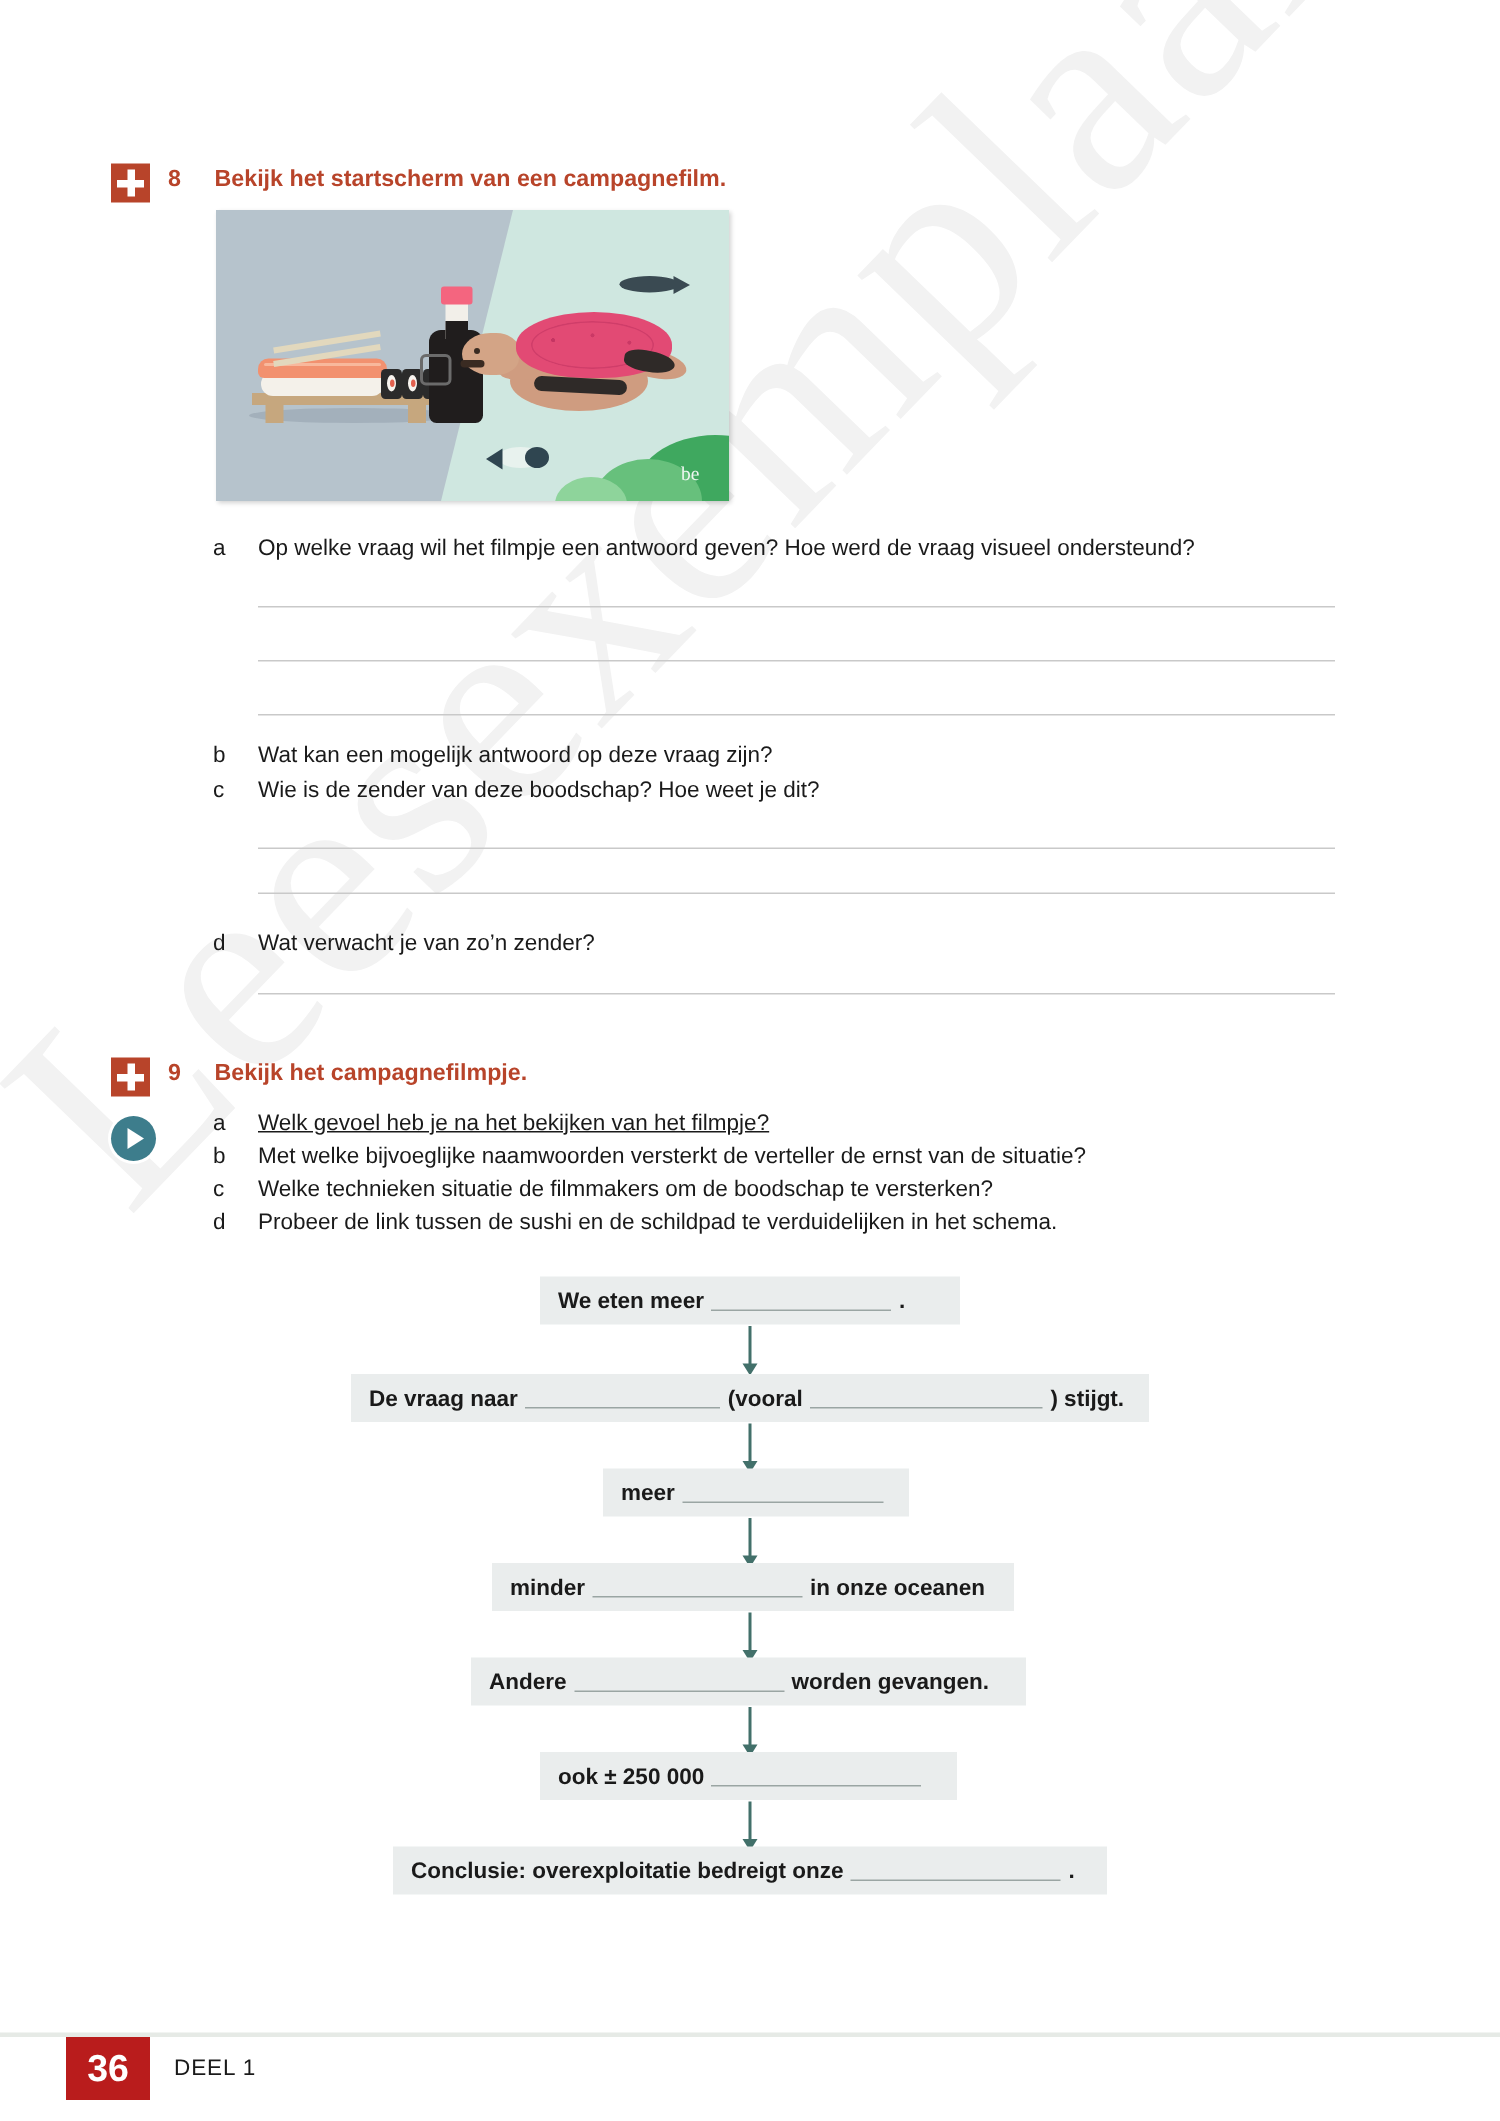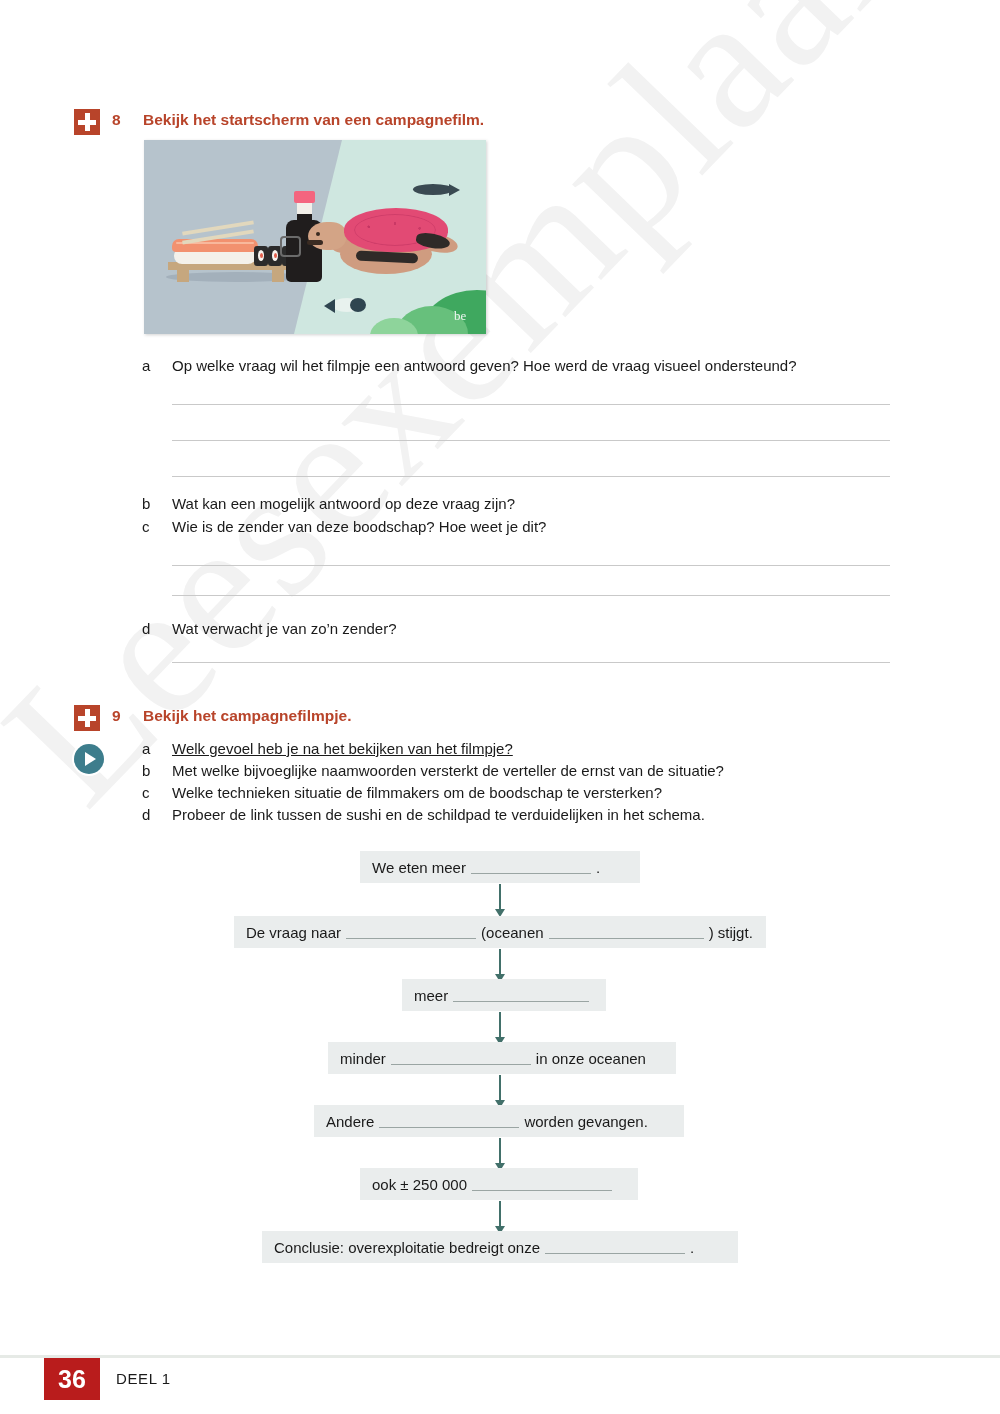--- a/index.html
+++ b/index.html
@@ -146,20 +146,21 @@
     position: absolute;
     background: #eaeded;
     font-size: 15px;
     color: #1a1a1a;
     display: flex;
     align-items: center;
     white-space: nowrap;
     box-sizing: border-box;
     padding: 16px 12px;
     height: 30px;
+    font-weight: bold;
   }
   .blank {
     display: inline-block;
     border-bottom: 1px solid #9aa5a3;
     height: 13px;
     margin: 0 5px;
   }
   .fc-arrow {
     position: absolute;
     width: 2px;
@@ -321,21 +322,21 @@
       <div class="fc-box" style="left:360px; top:851px; width:280px;">
         <span>We eten meer</span>
         <span class="blank" style="width:120px;"></span>
         <span>.</span>
       </div>
       <div class="fc-arrow" style="left:499px; top:884px; height:26px;"></div>
 
       <div class="fc-box" style="left:234px; top:916px; width:532px;">
         <span>De vraag naar</span>
         <span class="blank" style="width:130px;"></span>
-        <span>(oceanen</span>
+        <span>(vooral</span>
         <span class="blank" style="width:155px;"></span>
         <span>) stijgt.</span>
       </div>
       <div class="fc-arrow" style="left:499px; top:949px; height:26px;"></div>
 
       <div class="fc-box" style="left:402px; top:979px; width:204px;">
         <span>meer</span>
         <span class="blank" style="width:140px;"></span>
       </div>
       <div class="fc-arrow" style="left:499px; top:1012px; height:26px;"></div>

